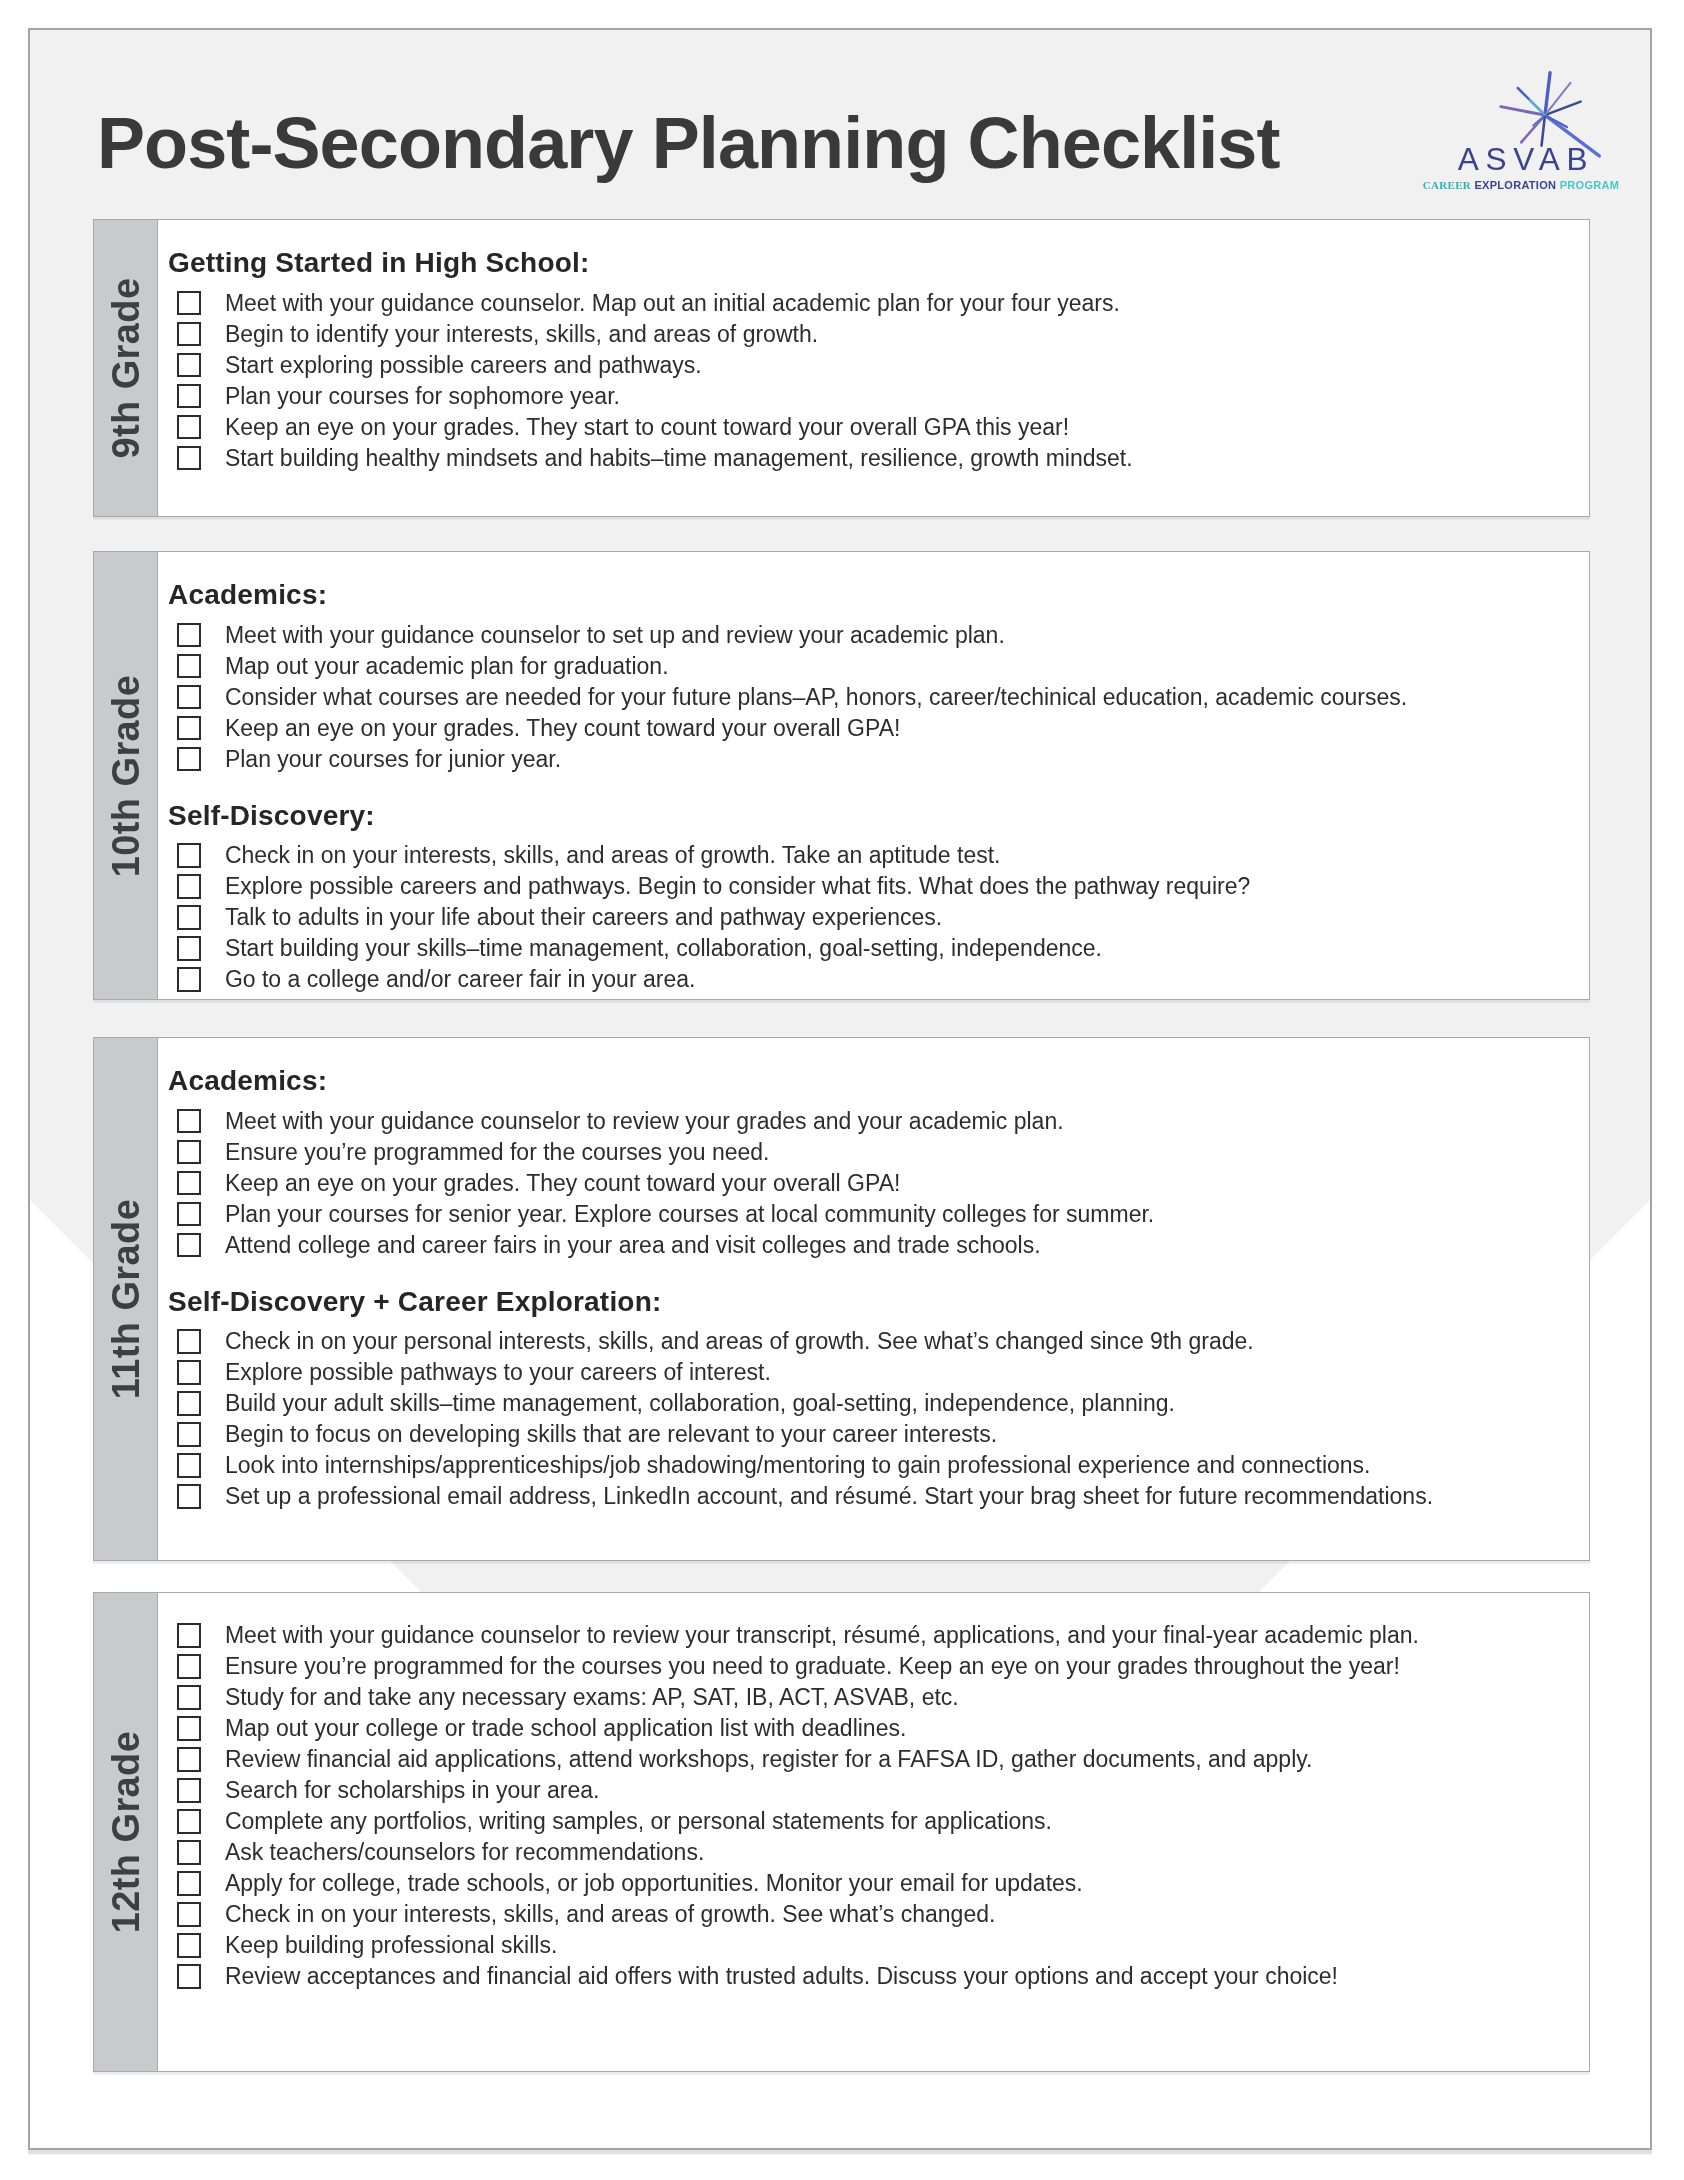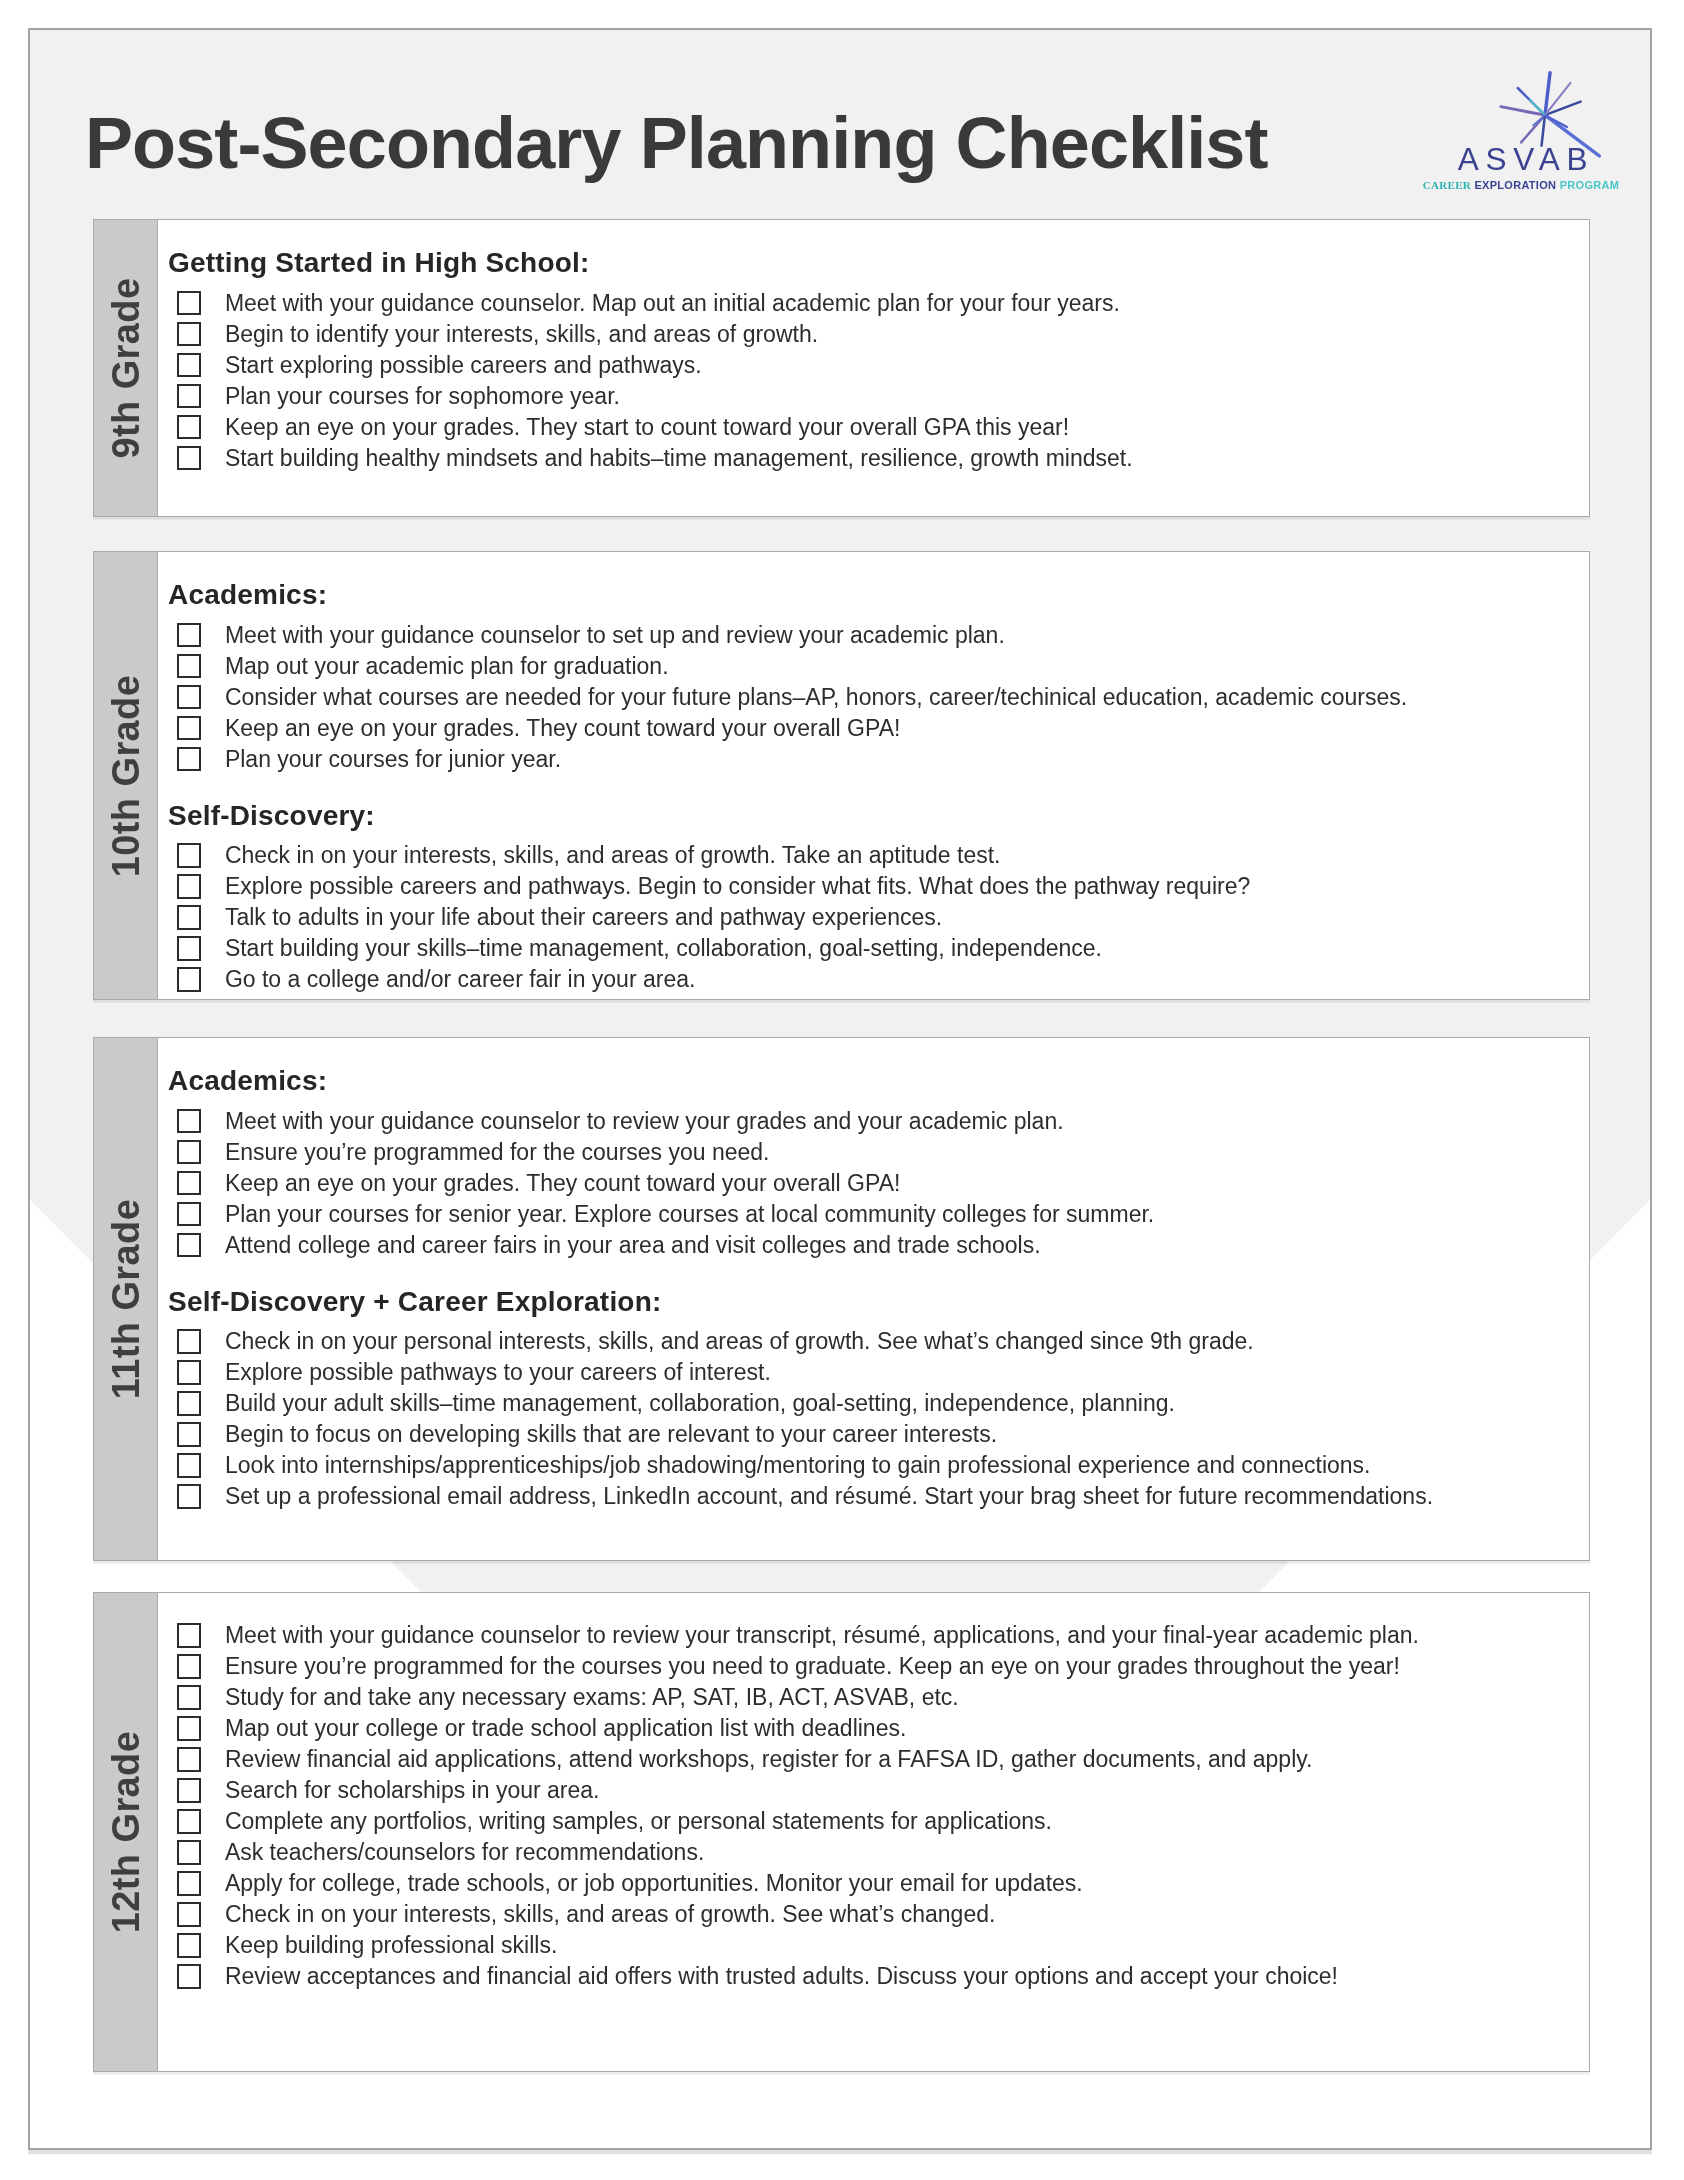--- a/index.html
+++ b/index.html
@@ -10,21 +10,21 @@
   .page{
     position:absolute;left:28px;top:28px;width:1620px;height:2118px;
     border:2.6px solid #a3a3a3;background:#ffffff;overflow:hidden;
     box-shadow:0 4.3px 0 rgba(0,0,0,0.12);
   }
   .bg-chevron{
     position:absolute;left:0;top:0;right:0;bottom:0;background:#f1f1f2;
     clip-path:polygon(0 0,100% 0,100% 1170px,50% 1982px,0 1170px);
   }
   .doc-title{
-    position:absolute;left:55px;top:72px;margin:0;
+    position:absolute;left:67px;top:72px;margin:0;
     font-size:72px;font-weight:700;letter-spacing:-0.9px;color:#3a3a3a;white-space:nowrap;
   }
   
   .logo{
     position:absolute;left:1363px;top:41px;width:256px;
     display:flex;flex-direction:column;align-items:center;
   }
   .logo svg{display:block;margin-left:53px;}
   .logo-name{
     margin-top:-17px;font-size:31.5px;font-weight:500;letter-spacing:6.8px;

